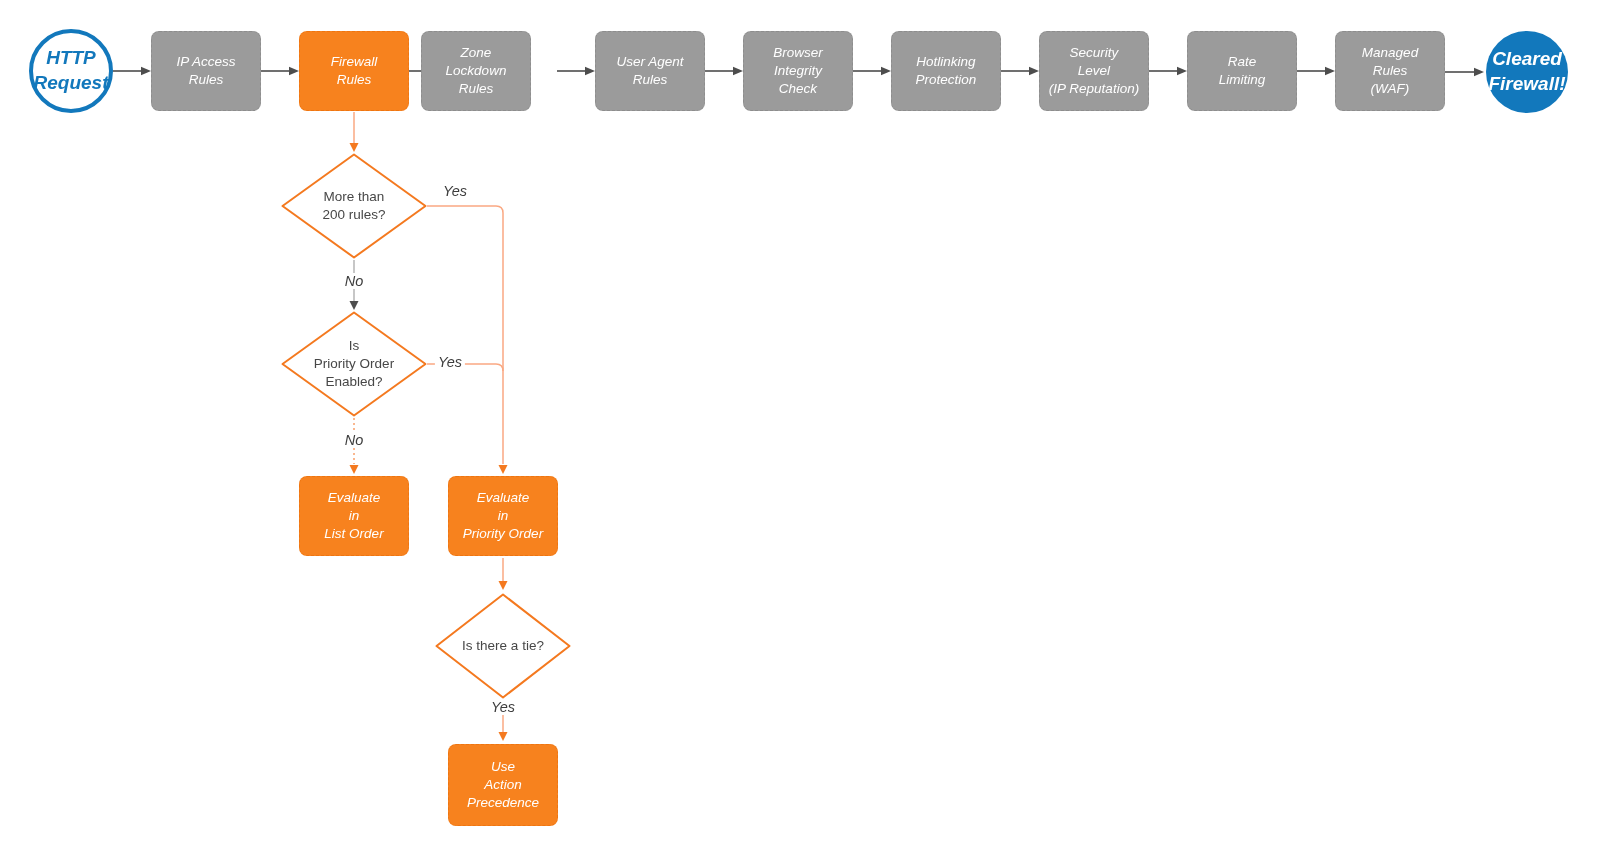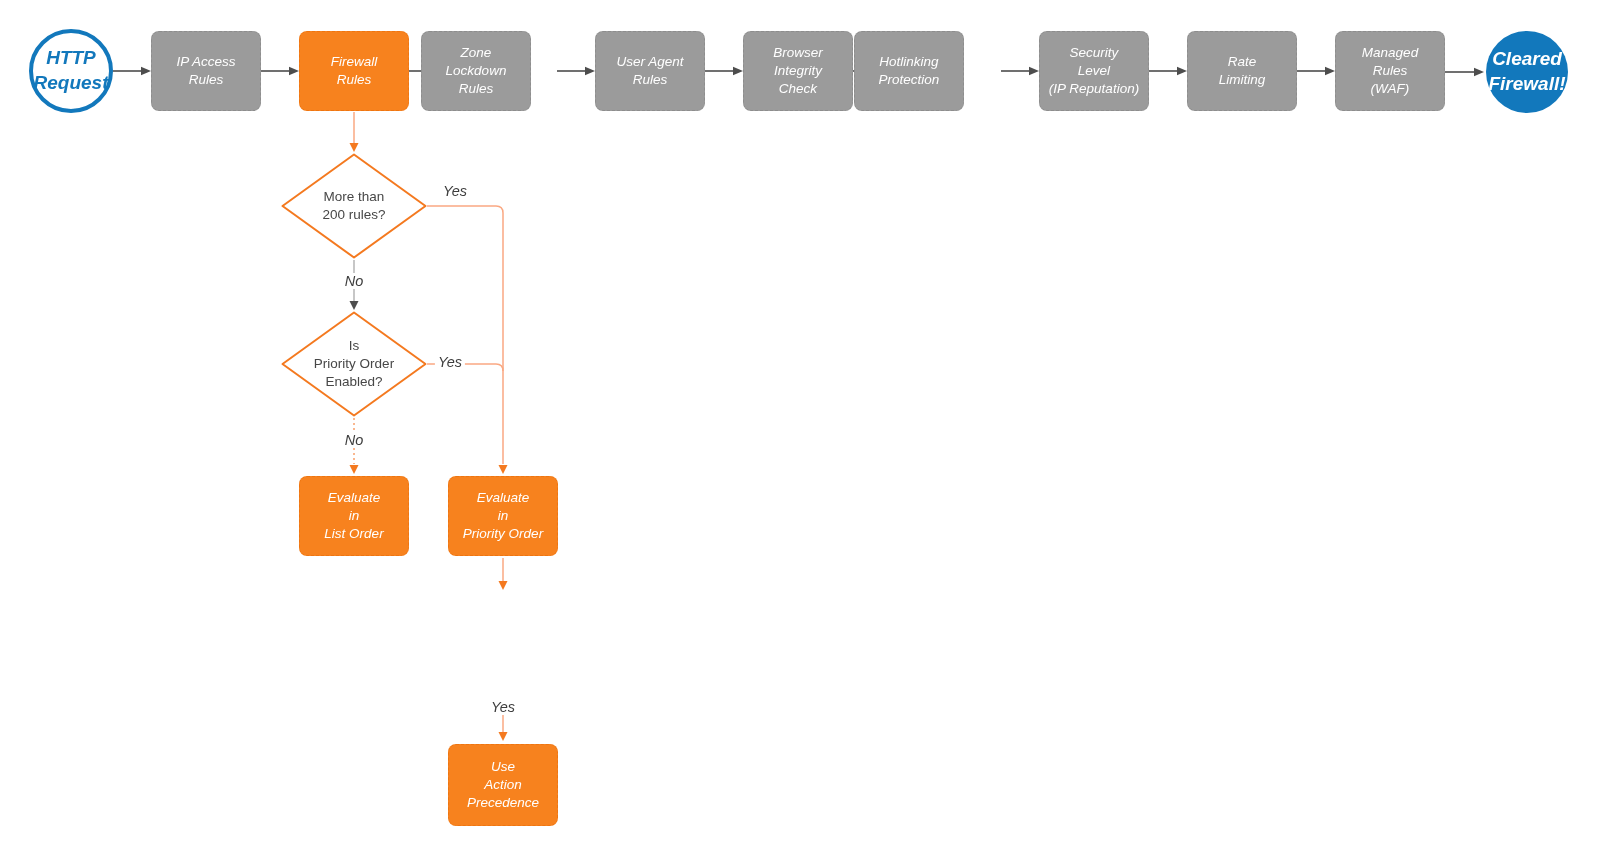--- a/index.html
+++ b/index.html
@@ -46,21 +46,21 @@
     font-size: 19px;
     line-height: 1.3;
   }
   .circle.start { left: 29px; top: 29px; width: 84px; height: 84px;
                   background: #ffffff; border: 4px solid #1278bc; color: #1278bc; }
   .circle.end   { left: 1486px; top: 31px; width: 82px; height: 82px;
                   background: #1278bc; color: #ffffff; }
 
   .stage.s1 { left: 151px; }  .stage.s2 { left: 299px; }
   .stage.s3 { left: 421px; }  .stage.s4 { left: 595px; }
-  .stage.s5 { left: 743px; }  .stage.s6 { left: 854px; }
+  .stage.s5 { left: 743px; }  .stage.s6 { left: 891px; }
   .stage.s7 { left: 1039px; } .stage.s8 { left: 1187px; }
   .stage.s9 { left: 1335px; }
 
   .stage.list     { left: 299px; top: 476px; }
   .stage.priority { left: 448px; top: 476px; }
   .stage.action   { left: 448px; top: 744px; height: 82px; }
 
   .diamond {
     position: absolute;
     display: flex;
@@ -216,20 +216,26 @@
 in
 List Order</span>
   </div>
 
   <div class="stage orange priority">
     <span class="node-label">Evaluate
 in
 Priority Order</span>
   </div>
 
+  <div class="diamond d3">
+    <svg width="136" height="106" viewBox="0 0 136 106">
+      <polygon points="68,1.5 134.5,53 68,104.5 1.5,53" fill="#ffffff" stroke="#f4791f" stroke-width="2" stroke-linejoin="round"></polygon>
+    </svg>
+    <span class="node-label">Is there a tie?</span>
+  </div>
 
   <div class="stage orange action">
     <span class="node-label">Use
 Action
 Precedence</span>
   </div>
 
   <div class="edge-label yes1">Yes</div>
   <div class="edge-label no1">No</div>
   <div class="edge-label yes2">Yes</div>

